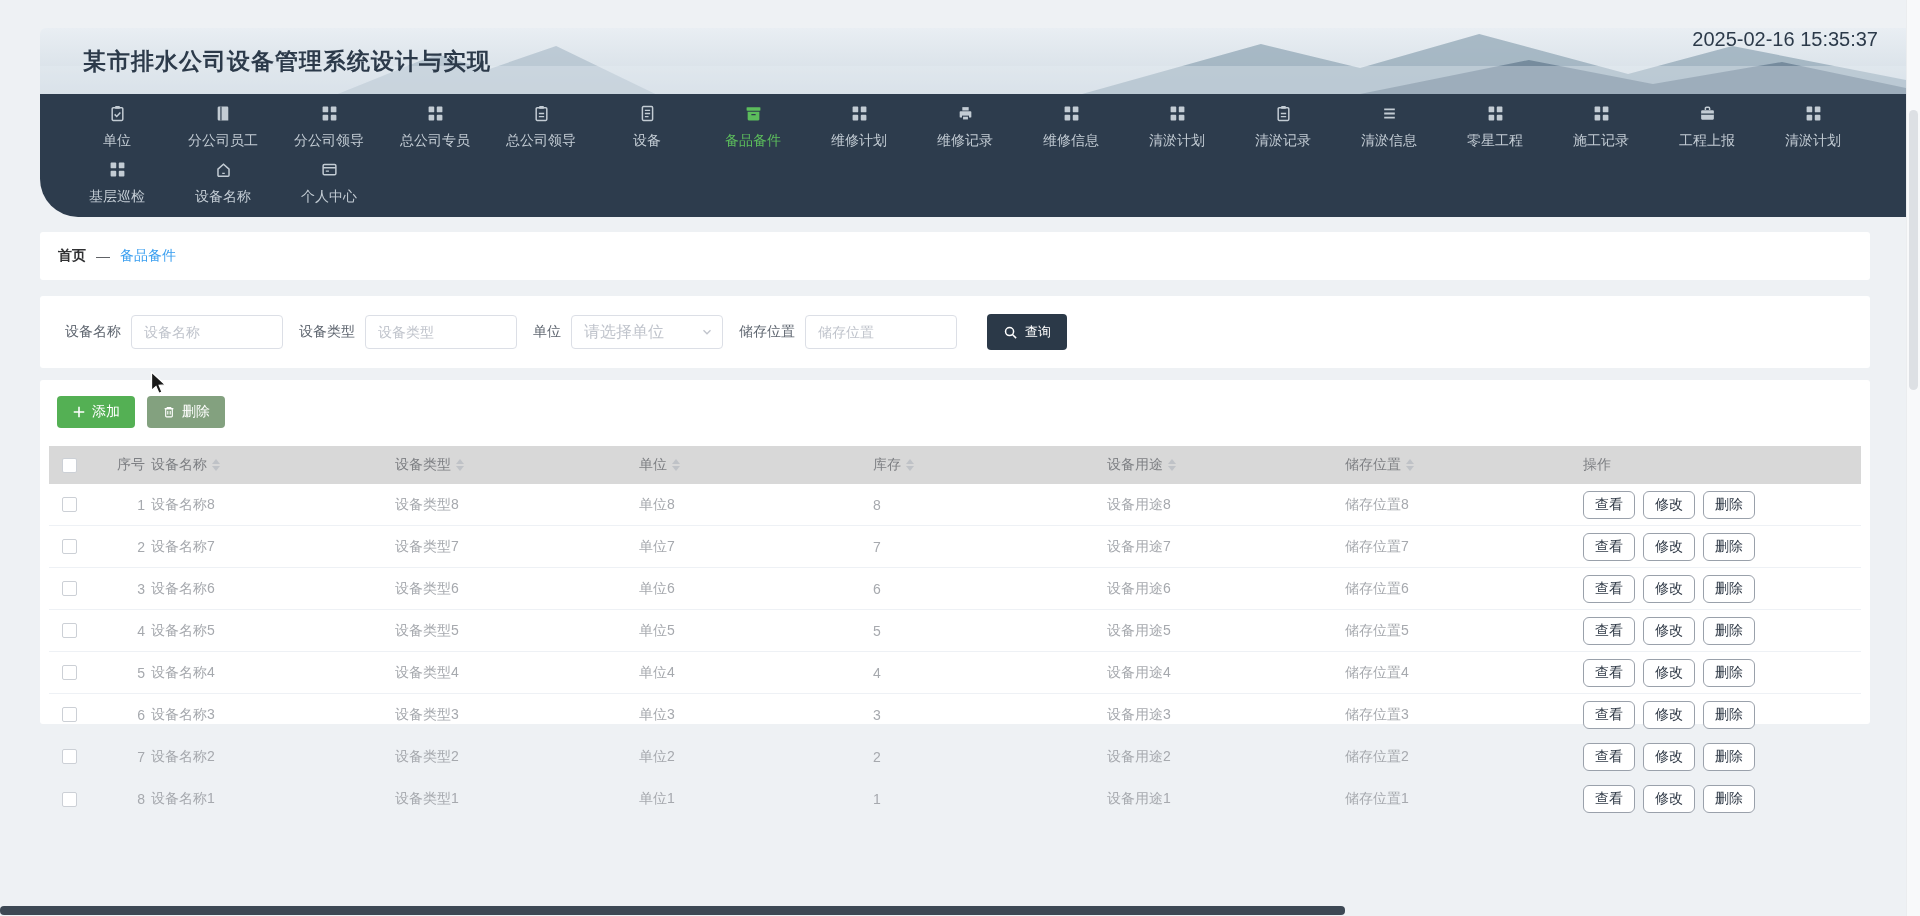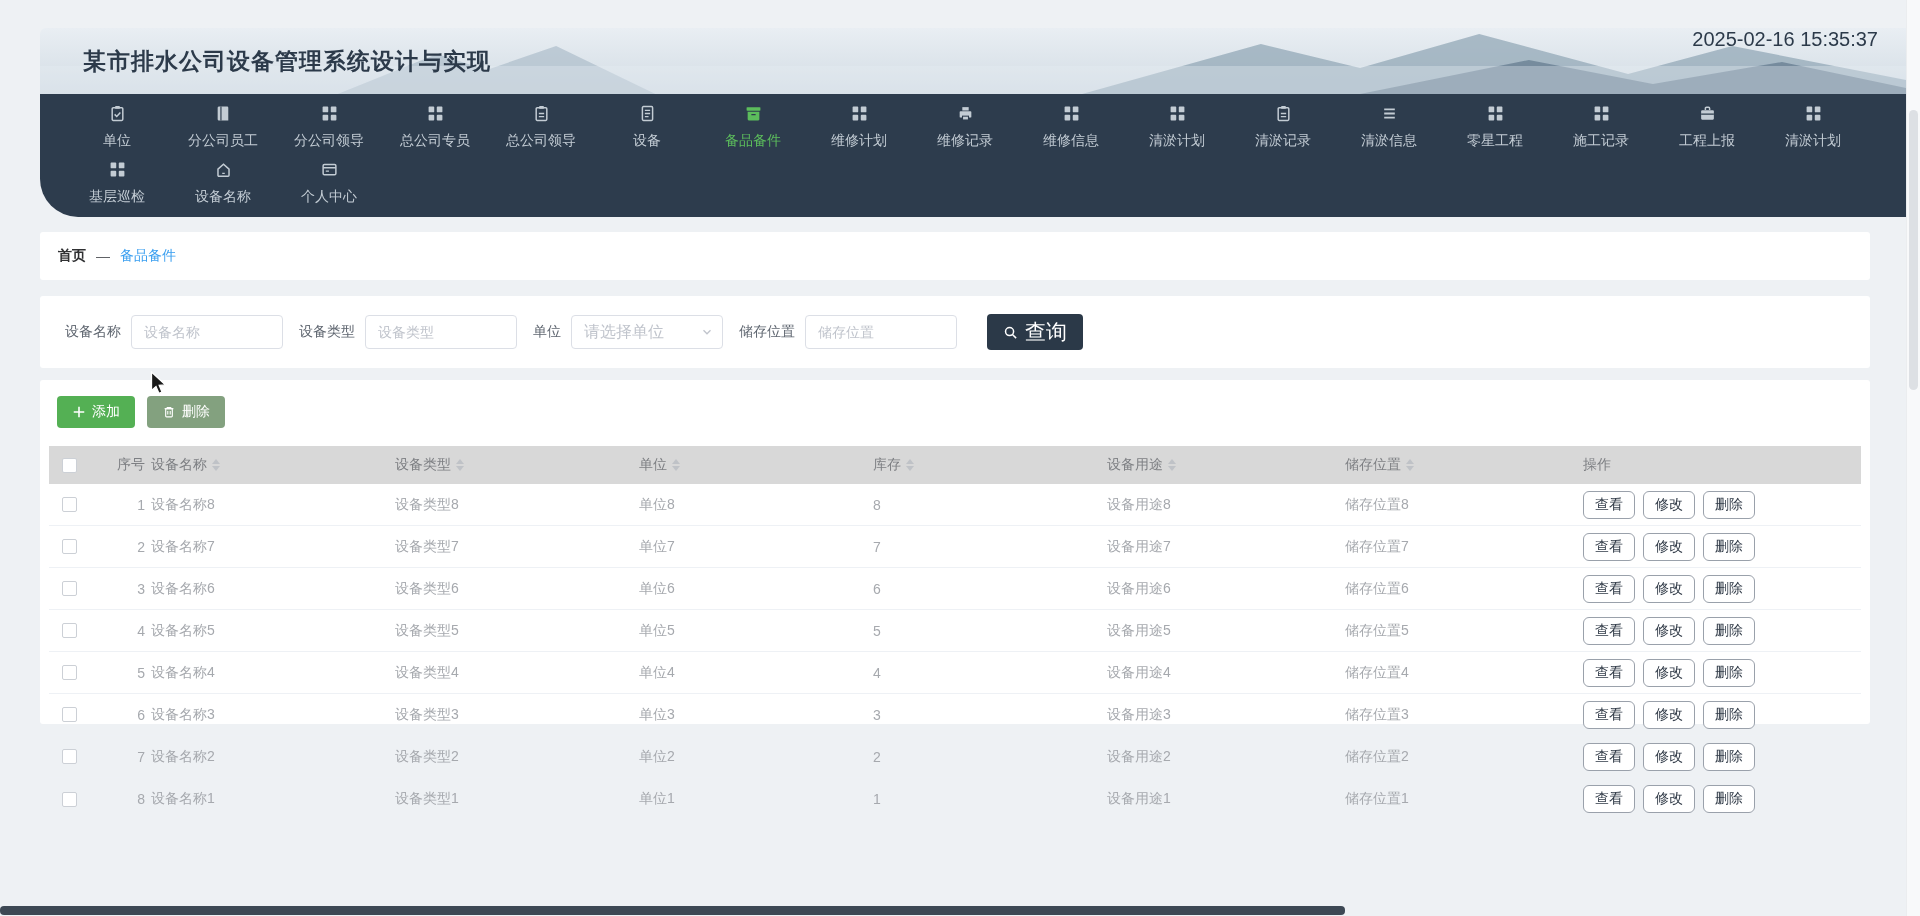--- a/index.html
+++ b/index.html
@@ -45,21 +45,21 @@
   .s-label { font-size:14px; color:#5f6670; margin-right:10px; white-space:nowrap; }
   .s-input { width:152px; height:34px; border:1px solid #dcdfe6; border-radius:4px;
     padding:0 12px; font-size:14px; color:#333; outline:none; background:#fff; }
   .s-input::placeholder { color:#c0c4cc; }
   .s-select { width:152px; height:34px; border:1px solid #dcdfe6; border-radius:4px;
     display:flex; align-items:center; justify-content:space-between;
     padding:0 8px 0 12px; cursor:pointer; background:#fff; }
   .sel-ph { color:#c0c4cc; font-size:16px; }
   .sel-chev { color:#c0c4cc; display:flex; }
   .query-btn { margin-left:14px; background:#2b3948; color:#fff; border:none; border-radius:4px;
-    height:36px; padding:0 16px; font-size:21px; display:flex; align-items:center; gap:7px; cursor:pointer; }
+    height:36px; padding:0 16px; font-size:13px; display:flex; align-items:center; gap:7px; cursor:pointer; }
 
   .main-card { top:380px; height:344px; padding:16px 9px 0 9px; }
   .toolbar { margin:0 0 18px 8px; display:flex; gap:12px; }
   .btn { border:none; border-radius:4px; color:#fff; font-size:14px; height:32px;
     padding:0 15px; display:flex; align-items:center; gap:6px; cursor:pointer; }
   .add-btn { background:#54b054; }
   .del-btn { background:#83a17f; }
 
   
   .t-row { display:flex; align-items:center; height:42px; border-bottom:1px solid #eef1f5;

